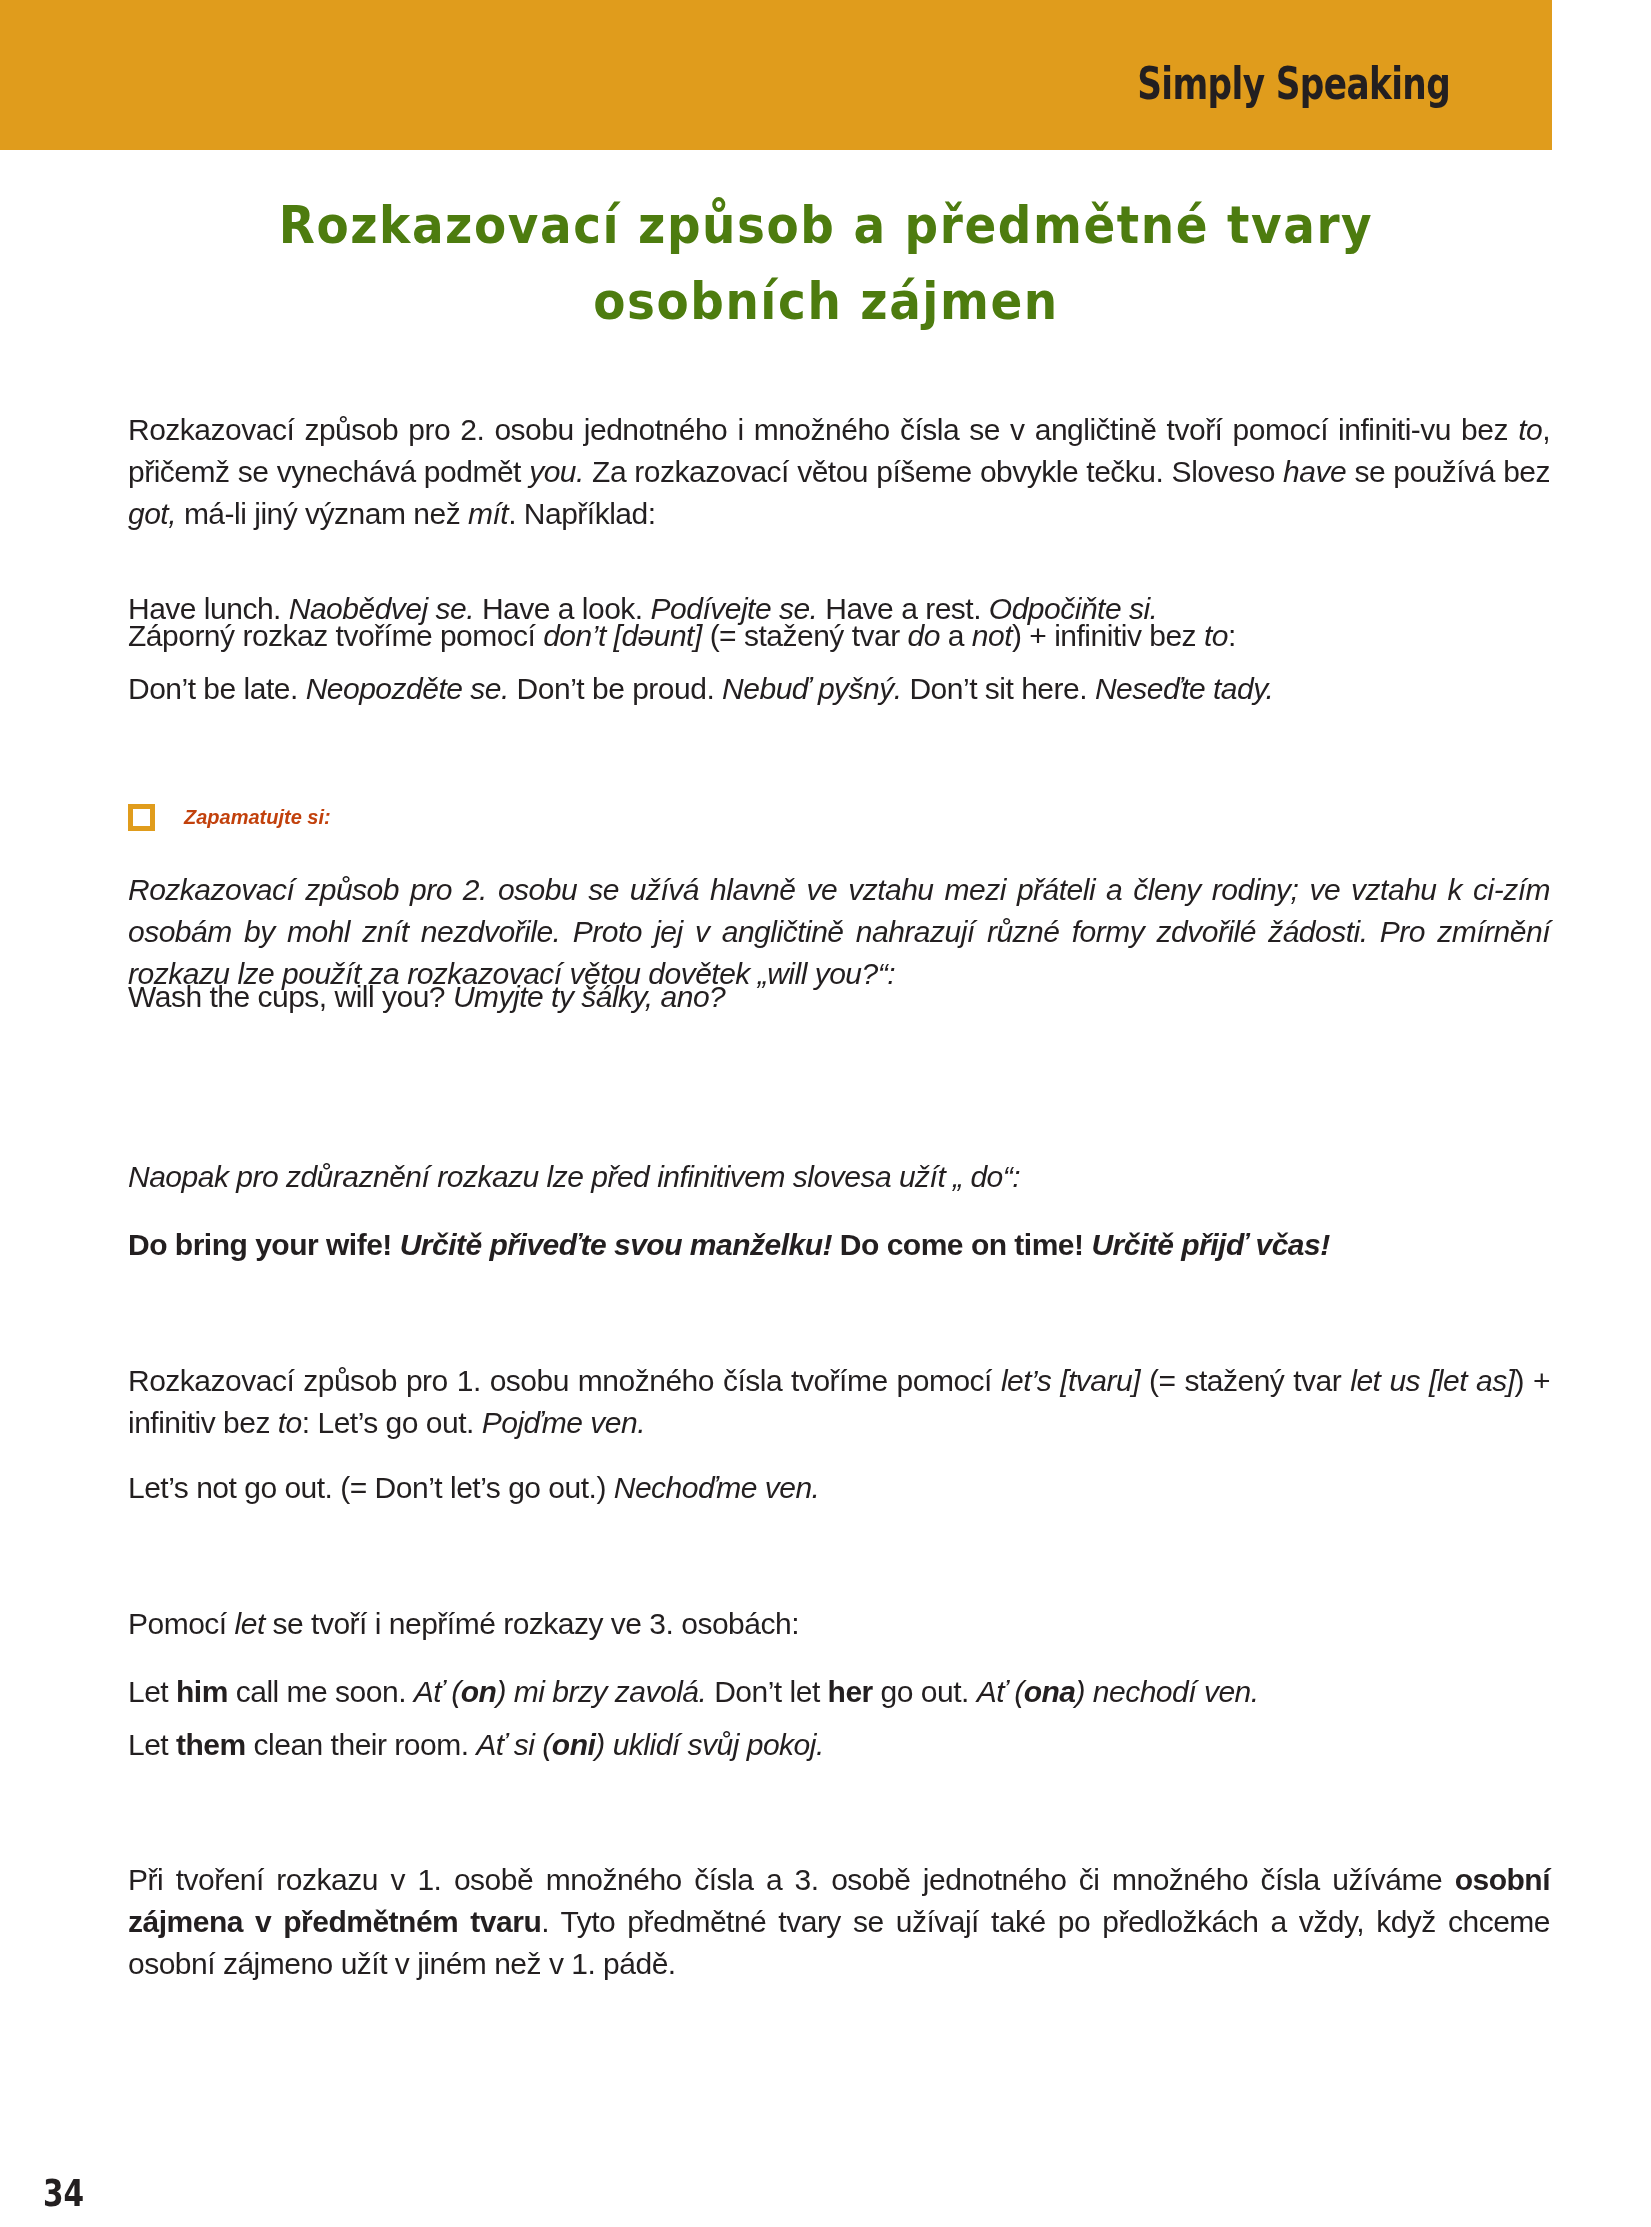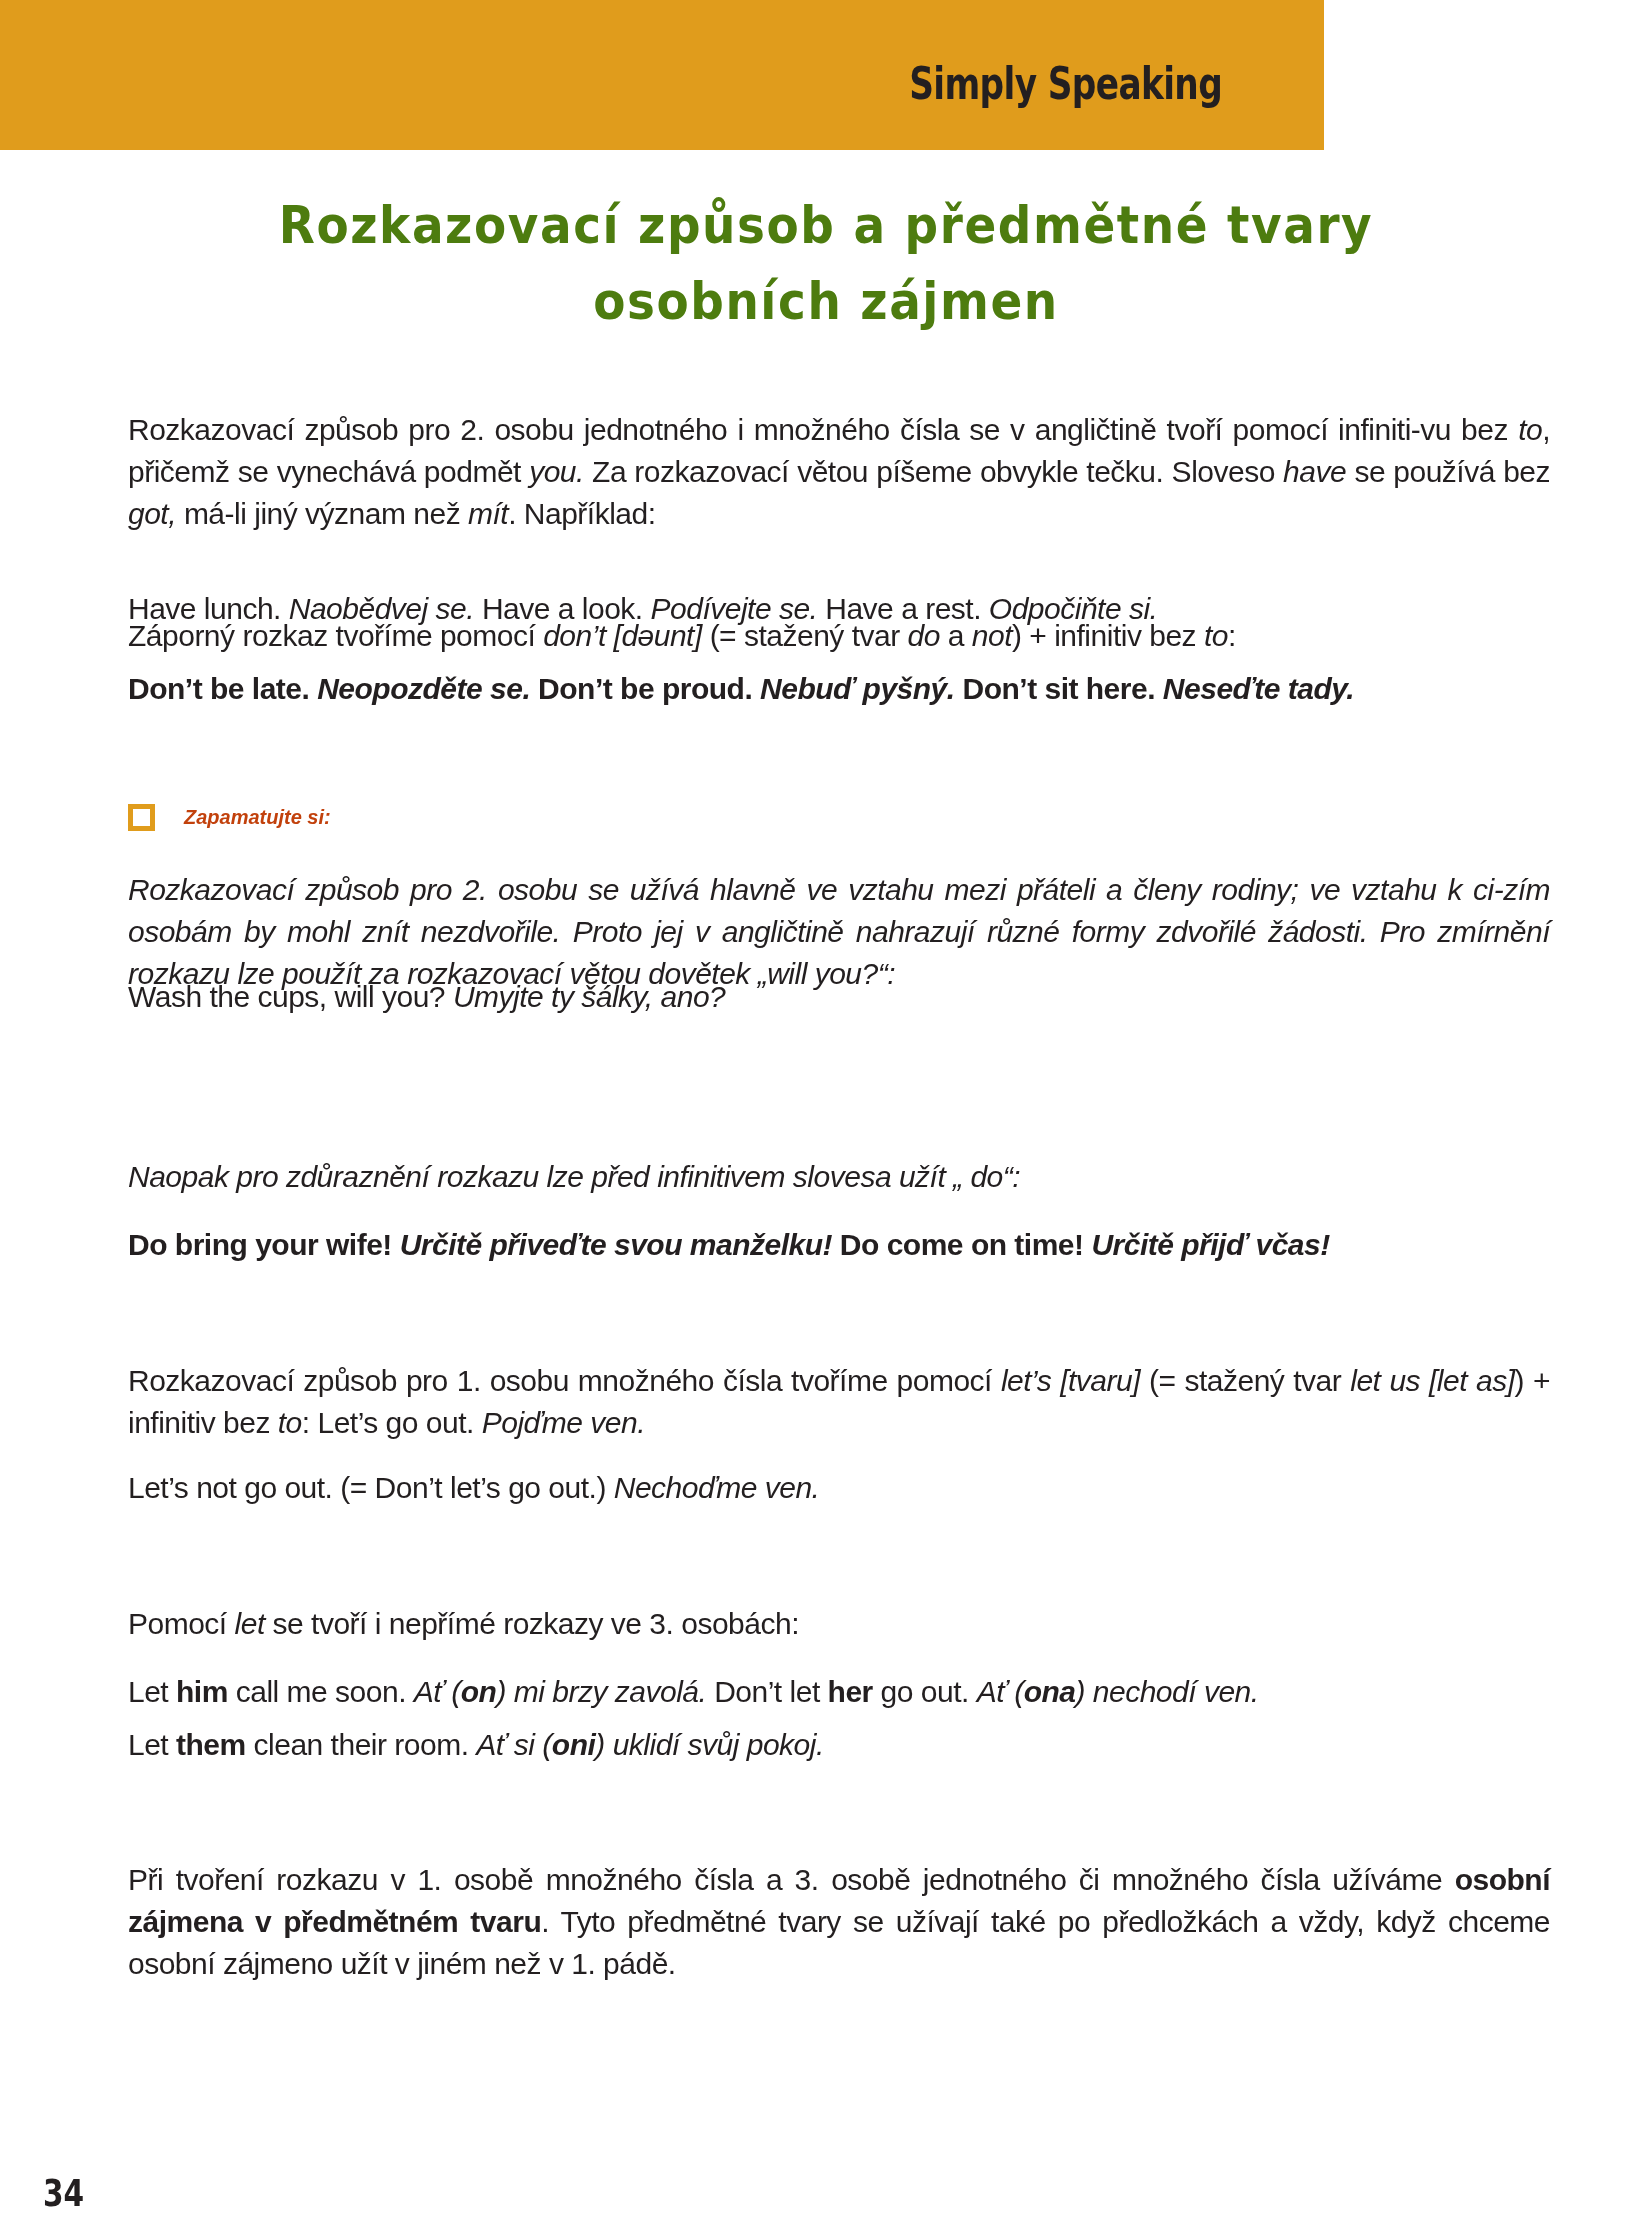--- a/index.html
+++ b/index.html
@@ -1,18 +1,18 @@
 <!DOCTYPE html>
 <html style="font-size:13.6px"><head>
 <meta charset="utf-8">
 <style>
   html, body { margin: 0; padding: 0; background: #ffffff; }
   body { width: 1652px; height: 2227px; position: relative; overflow: hidden;
          font-family: "Liberation Sans", sans-serif; color: #231f20; }
-  .header-band { position: absolute; left: 0; top: 0; width: 1324px; height: 150px; background: #E09C1C; }
+  .header-band { position: absolute; left: 0; top: 0; width: 1552px; height: 150px; background: #E09C1C; }
   .header-title { position: absolute; right: 102px; top: 58px; font-family: "DejaVu Sans", sans-serif;
                   font-weight: bold; font-size: 44px; color: #231f20; letter-spacing: -0.8px;
                   transform: scaleX(0.78); transform-origin: right center; }
   .page-title { position: absolute; left: 0; top: 188px; width: 1652px; text-align: center;
                 font-family: "DejaVu Sans", sans-serif; font-weight: bold; font-size: 51px;
                 color: #4d7c0f; line-height: 76px; }
   .page-title .line { display: block; transform: scaleX(0.92); letter-spacing: 1.7px; }
   .content { position: absolute; left: 128px; width: 1422px; font-size: 30px; line-height: 42px;
              letter-spacing: -0.5px; }
   .content p { margin: 0; }
@@ -44,21 +44,21 @@
 </div>
 
 <div class="content" style="top:563px;margin-top:25px;">
   <p><span>Have lunch. </span><span class="i">Naobědvej se.</span><span> Have a look. </span><span class="i">Podívejte se.</span><span> Have a rest. </span><span class="i">Odpočiňte si.</span></p>
 </div>
 
 <div class="content" style="top:615px;">
   <p><span>Záporný rozkaz tvoříme pomocí </span><span class="i">don’t [dəunt]</span><span> (= stažený tvar </span><span class="i">do</span><span> a </span><span class="i">not</span><span>) + infinitiv bez </span><span class="i">to</span><span>:</span></p>
 </div>
 
-<div class="content" style="top:668px;font-weight:bold;">
+<div class="content" style="top:668px;">
   <p><span>Don’t be late. </span><span class="i">Neopozděte se.</span><span> Don’t be proud. </span><span class="i">Nebuď pyšný.</span><span> Don’t sit here. </span><span class="i">Neseďte tady.</span></p>
 </div>
 
 <div class="remember">
   <span class="remember-box"></span>
   <span class="remember-label">Zapamatujte si:</span>
 </div>
 
 <div class="content" style="top:869px;">
   <p class="i" style="text-align:justify;">Rozkazovací způsob pro 2. osobu se užívá hlavně ve vztahu mezi přáteli a členy rodiny; ve vztahu k ci-zím osobám by mohl znít nezdvořile. Proto jej v angličtině nahrazují různé formy zdvořilé žádosti. Pro zmírnění rozkazu lze použít za rozkazovací větou dovětek „will you?“:</p>

